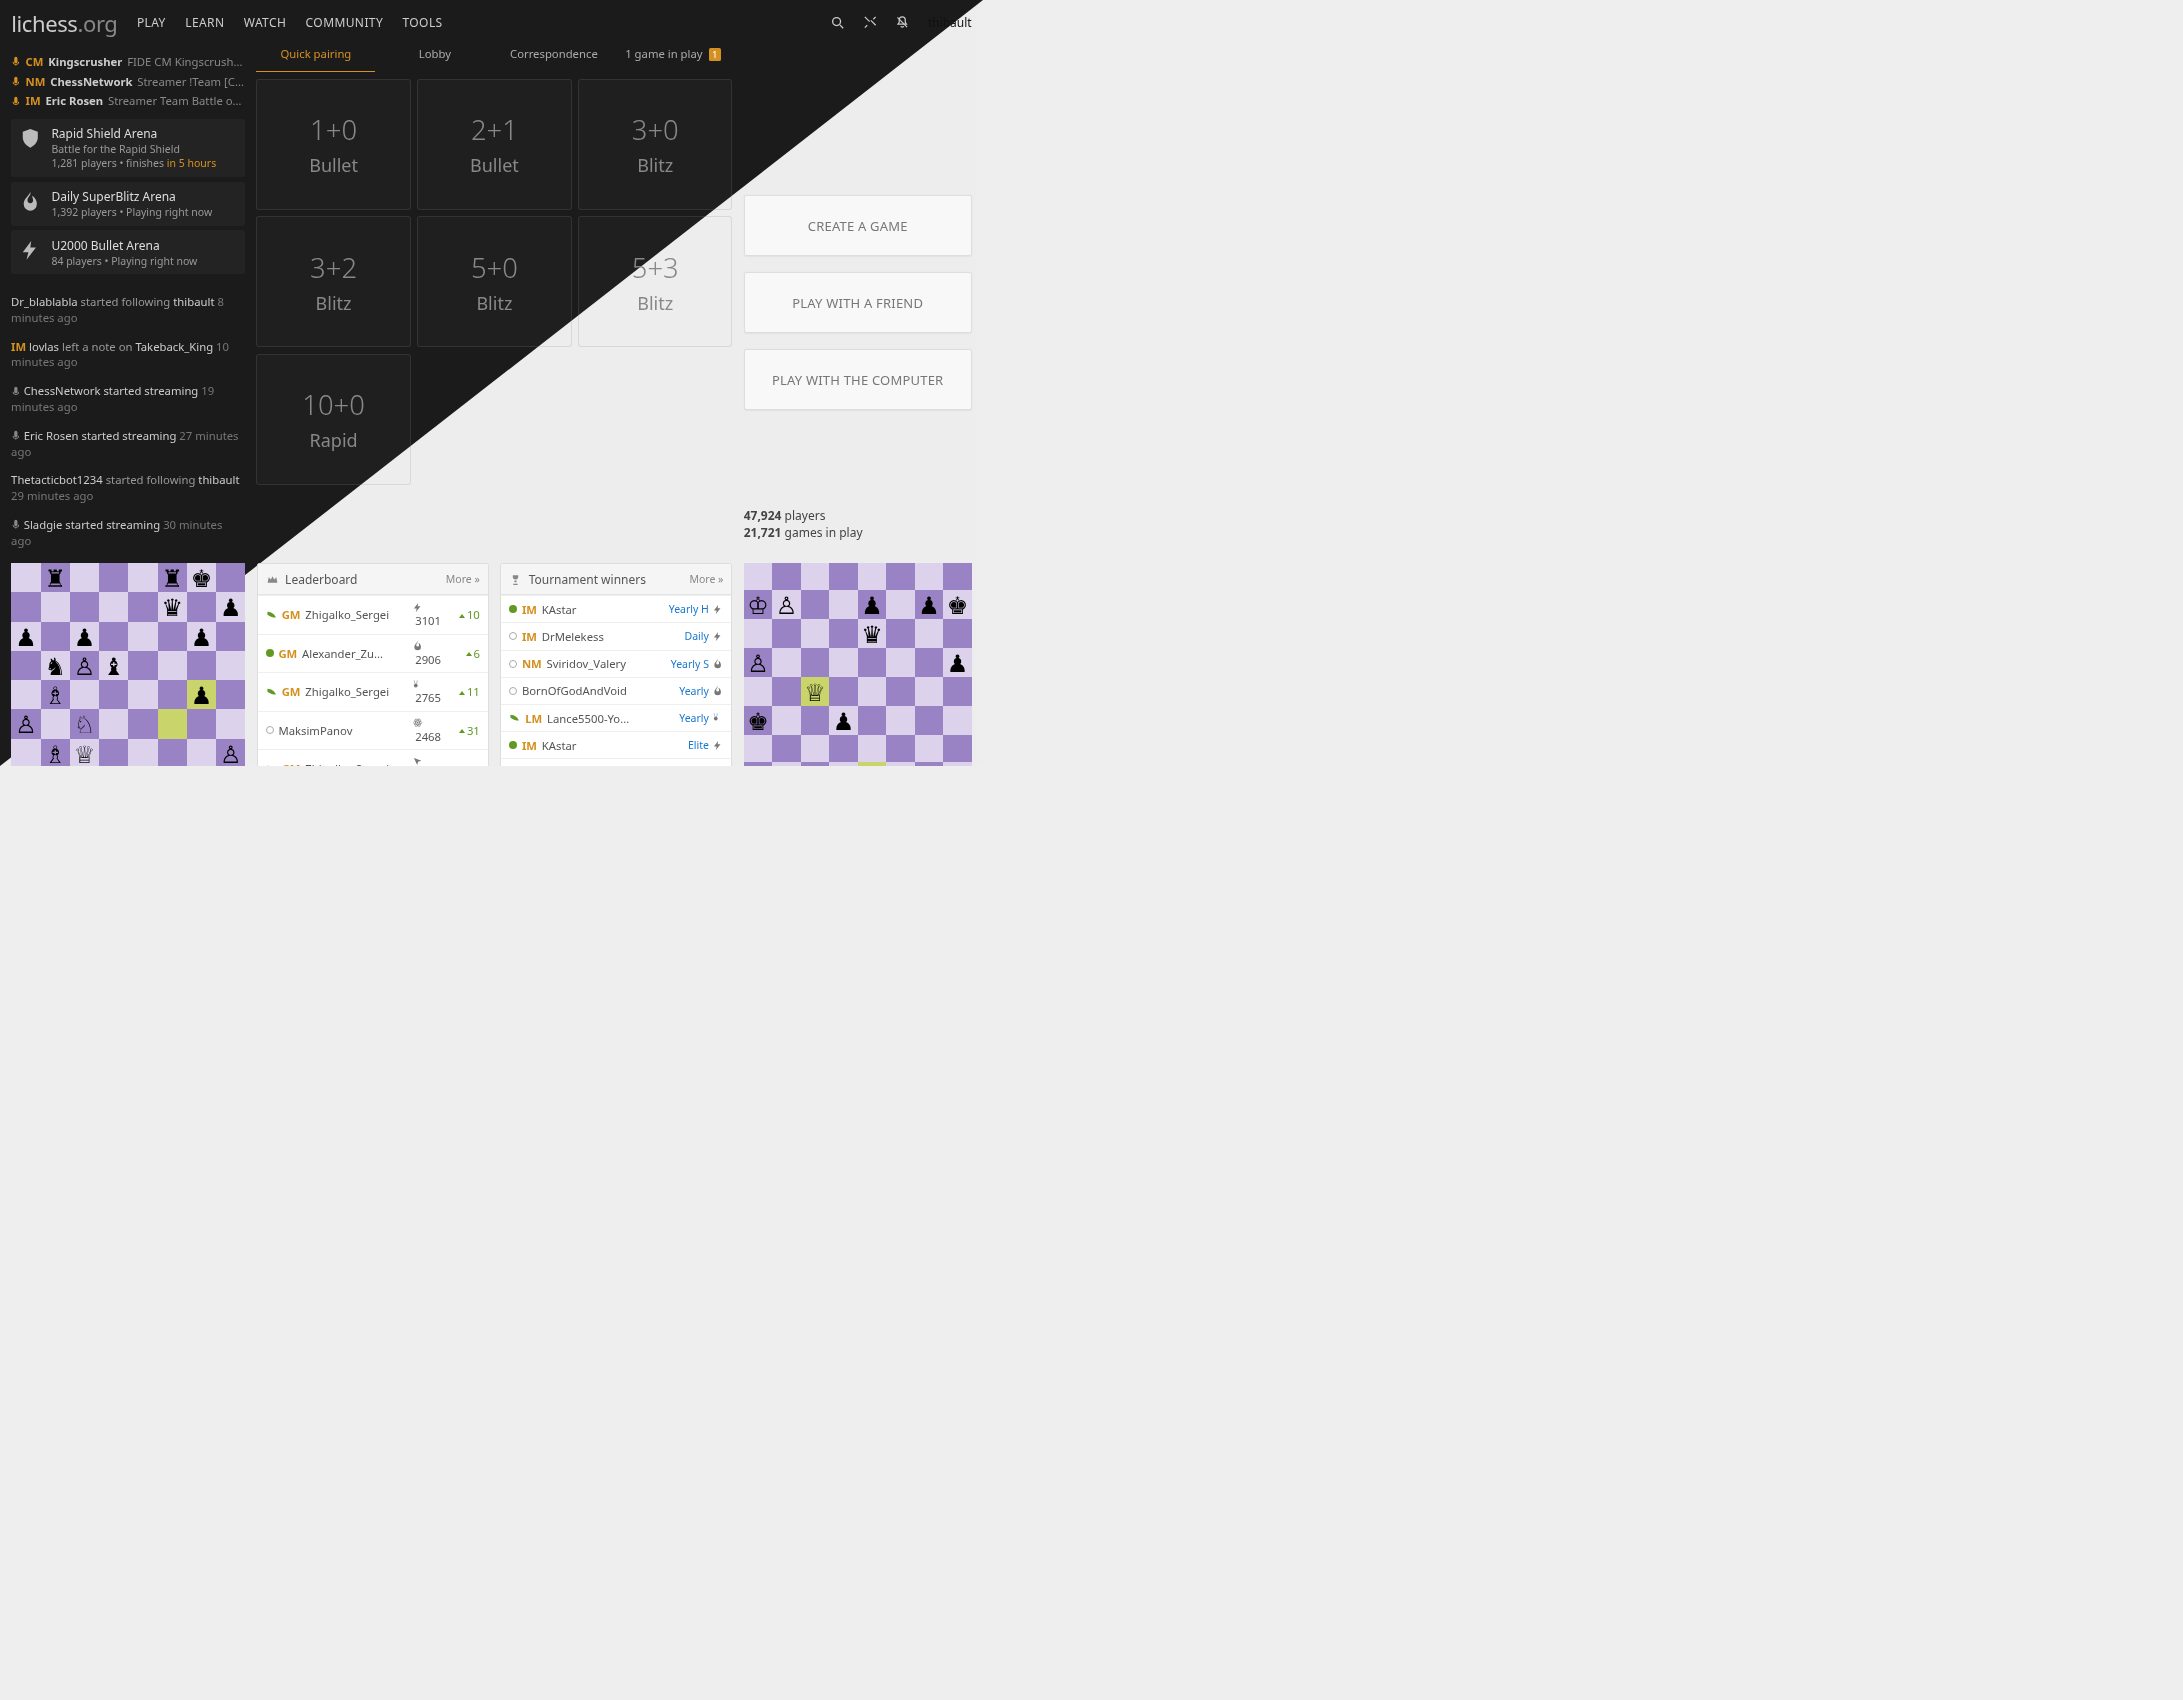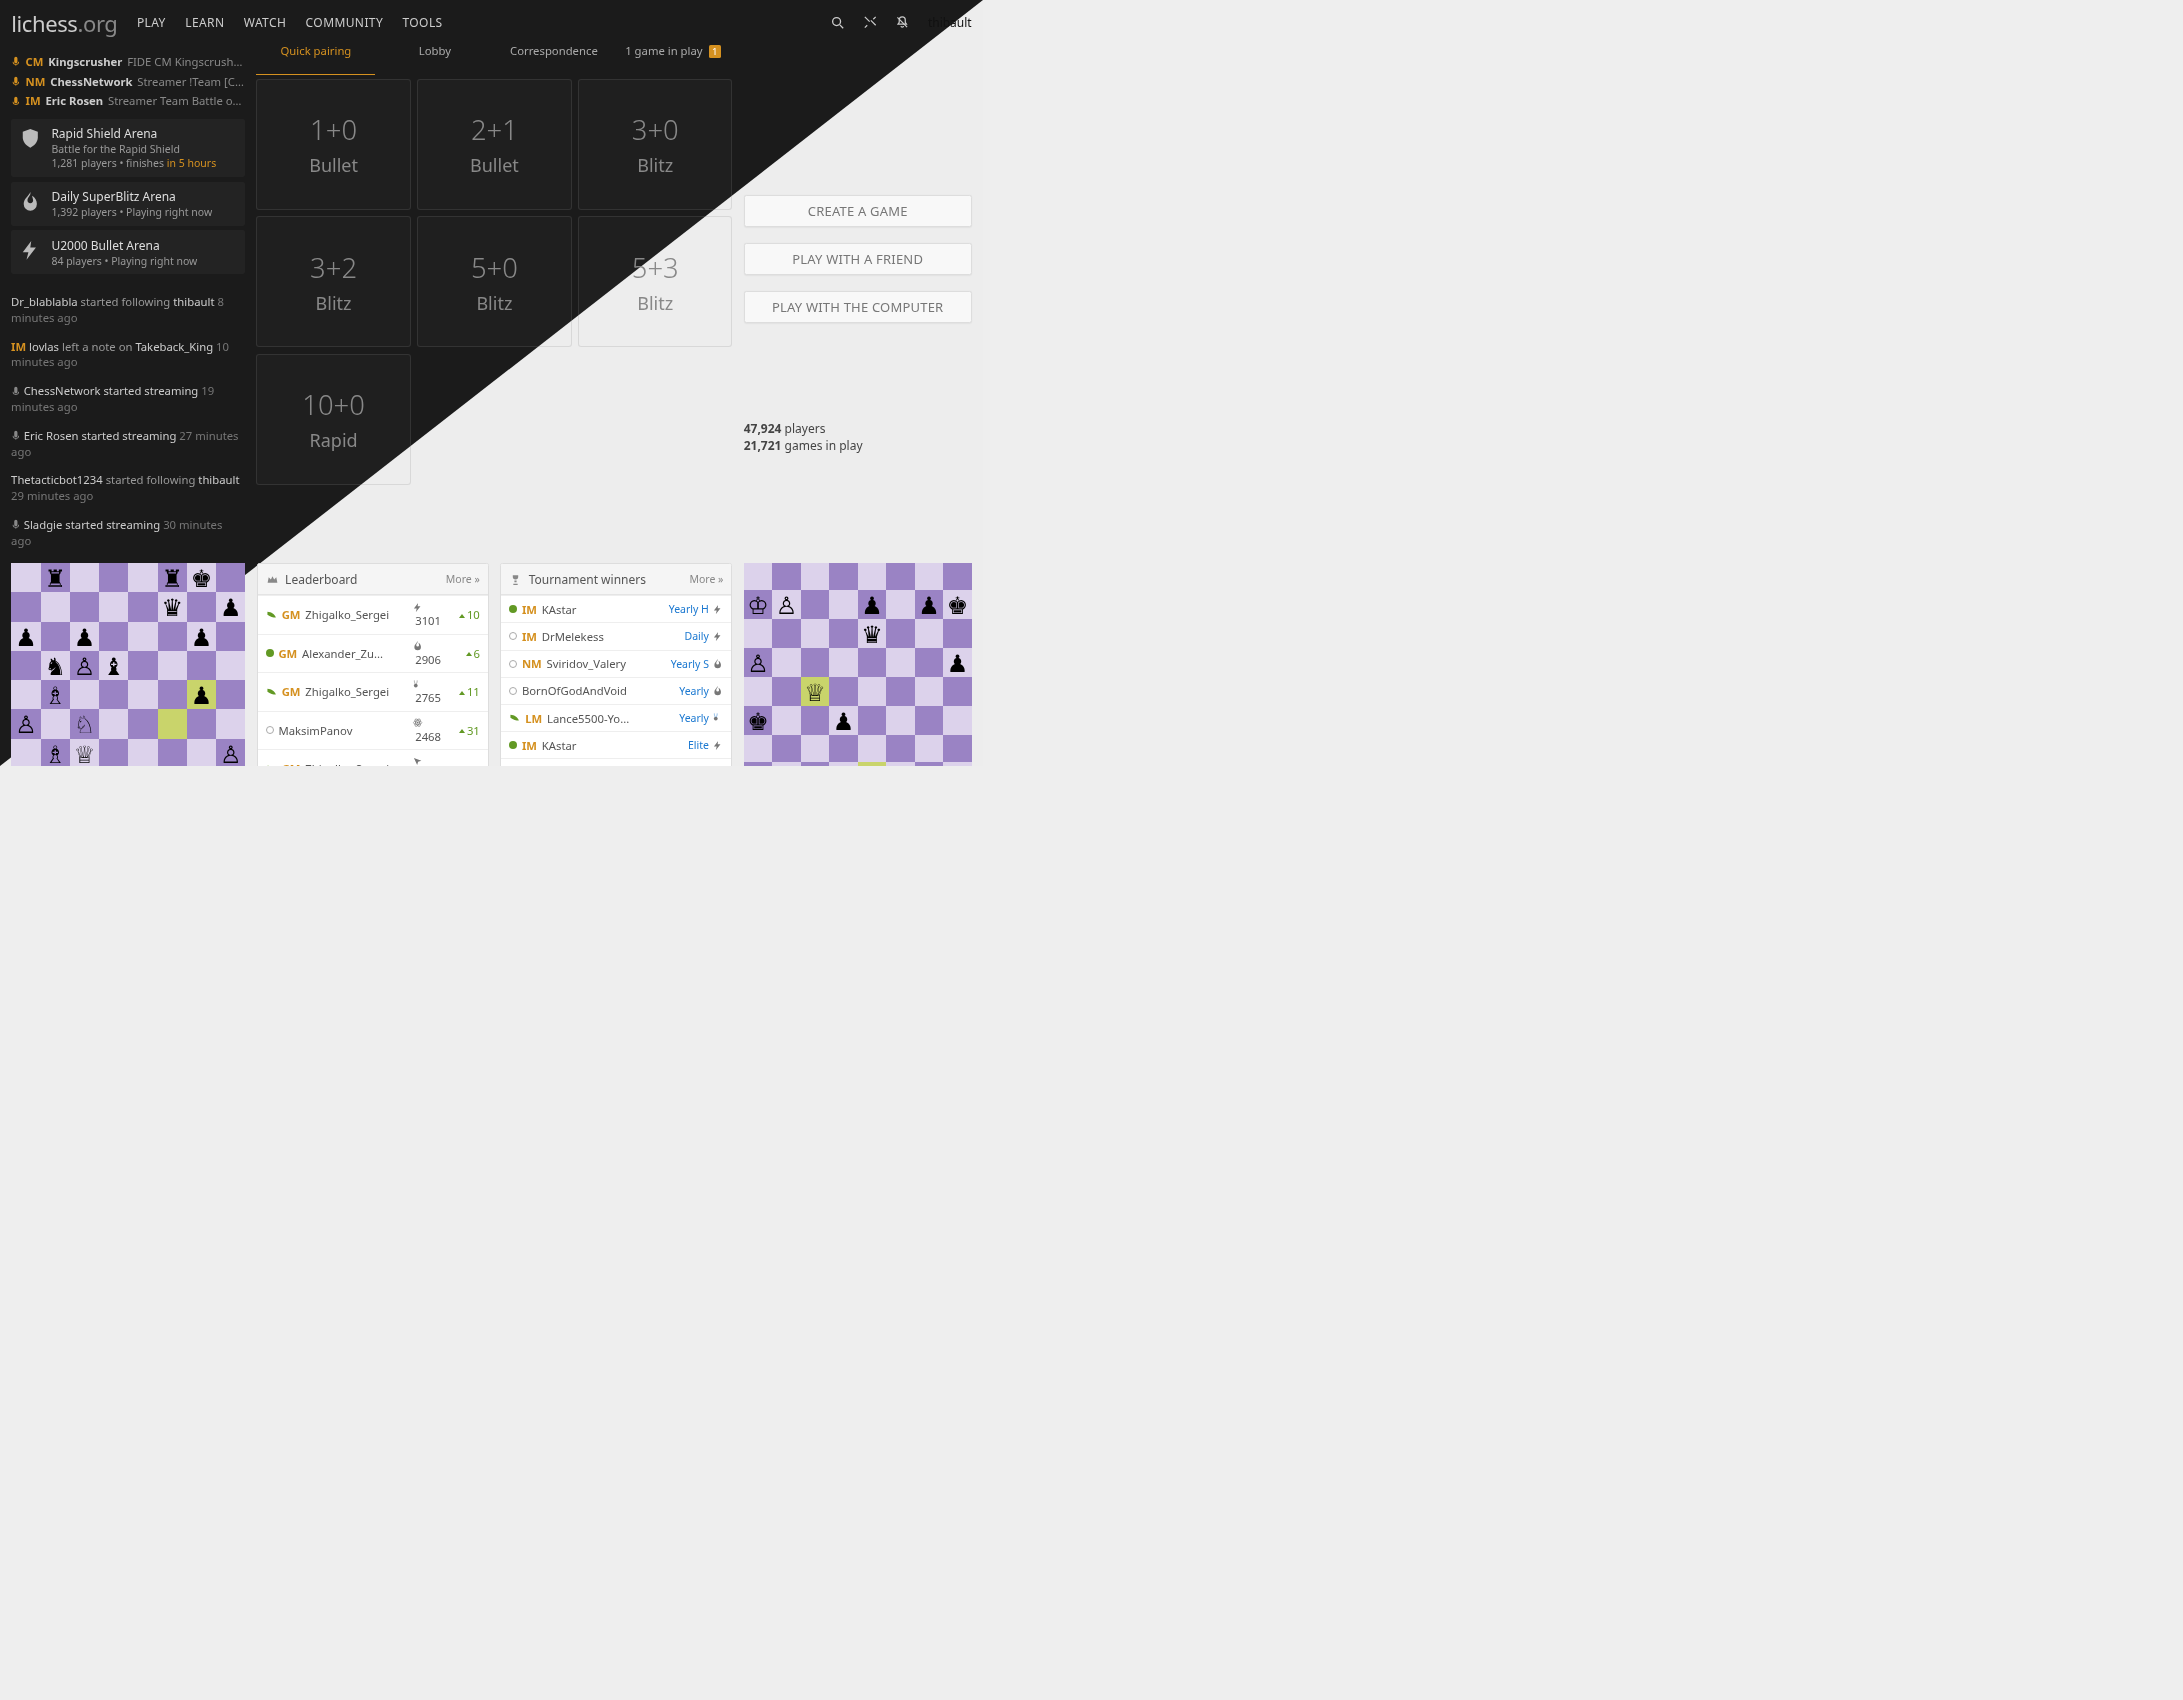--- a/index.html
+++ b/index.html
@@ -60,34 +60,34 @@
   .event .esub .in { color: #d59120; }
 
   .timeline { margin-top: 13px; font-size: 11.3px; color: #999; }
   .tl { padding: 6.5px 0; line-height: 1.4; }
   .tl .u { color: #ccc; }
   .tl .imt { color: #d59120; font-weight: 700; }
   .tl .ago { color: #777; }
 
   
   .lobby-tabs { display: flex; align-items: center; height: 27.4px; }
-  .lobby-tabs .tab { flex: 1; text-align: center; font-size: 11.3px; color: #aaa; border-bottom: 1.6px solid transparent; padding-bottom: 16px; }
+  .lobby-tabs .tab { flex: 1; text-align: center; font-size: 11.3px; color: #aaa; border-bottom: 1.6px solid transparent; padding-bottom: 10px; }
   .lobby-tabs .tab.active { color: #d59120; border-bottom-color: #d59120; }
   .lobby-tabs .badge { background:#d59120; color:#fff; display:inline-block; border-radius:1.6px; padding:0 3.2px; font-size:9.7px; margin-left:3.2px; }
 
   .qp-grid { display: grid; grid-template-columns: repeat(3, 1fr); gap: 6.5px; margin-top: 6.5px; }
   .qp { height: 131px; display:flex; flex-direction:column; align-items:center; justify-content:center;
         border: 0.8px solid rgba(128,128,128,0.2); border-radius: 3.2px;
         background: rgba(255,255,255,0.02); }
   .qp .tc { font-size: 27.4px; color: #888; font-weight: 300; }
   .qp .cat { font-size: 18px; color: #888; margin-top: 4.8px; }
 
   
   .big-buttons { margin-top: 150px; display:flex; flex-direction:column; gap:16px; }
-  .big-btn { height: 32px; background: #f8f8f8; border:0.8px solid #ddd; border-radius:2.4px;
+  .big-btn { height: 61px; background: #f8f8f8; border:0.8px solid #ddd; border-radius:2.4px;
              display:flex; align-items:center; justify-content:center; color:#777; font-size:13px; letter-spacing:0.2px;
              box-shadow: 0 0.8px 1.6px rgba(0,0,0,0.05); }
   .site-stats { margin-top: 97px; font-size: 12px; color:#444; }
   .site-stats b { font-weight: 700; }
 
   
   .bottom-row { display:flex; gap:11.3px; padding: 8px 11.3px 0; }
 
   
   .featured { width: 234px; }

